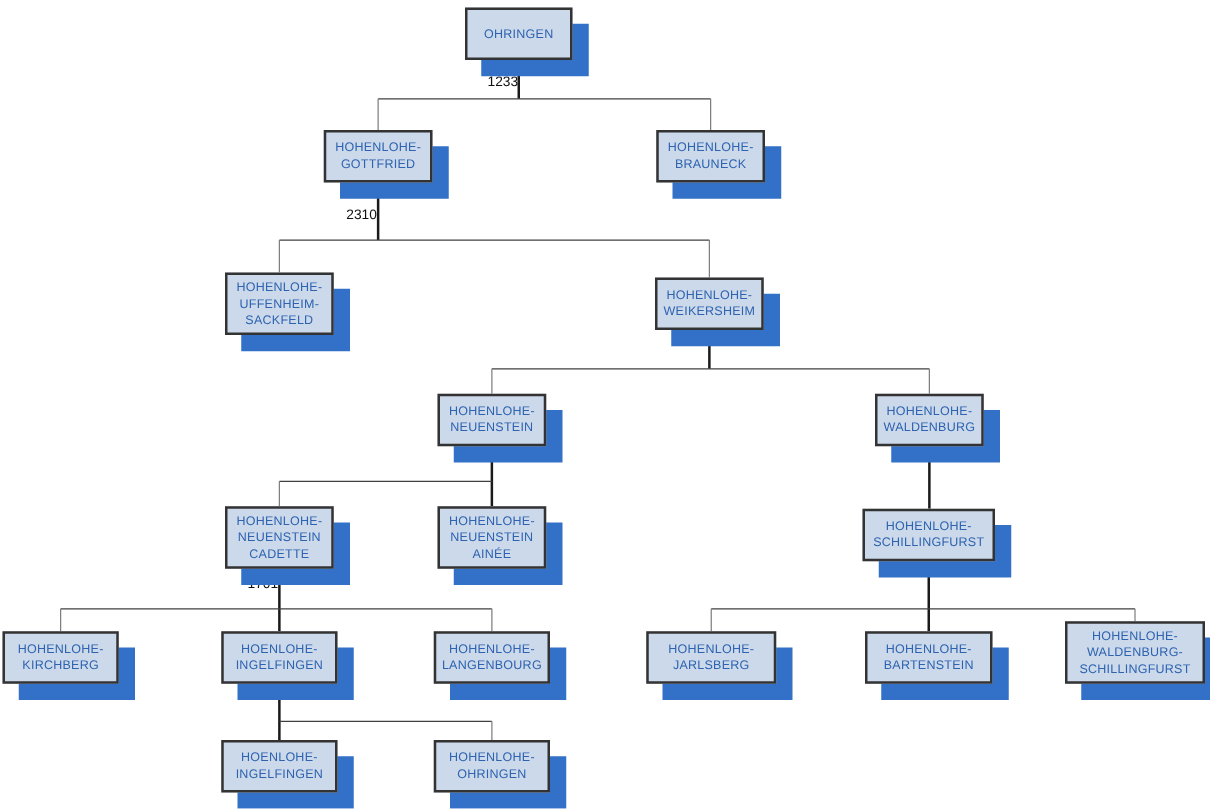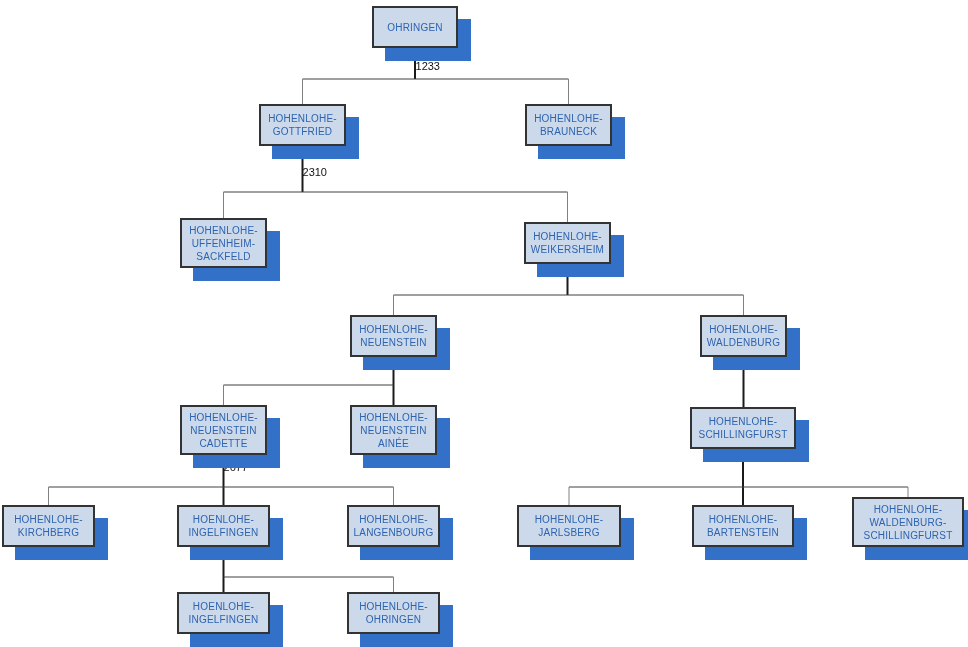--- a/index.html
+++ b/index.html
@@ -25,21 +25,21 @@
     color:#2d63b0;
     font-size:10px;
     line-height:13px;
     white-space:pre-line;
     letter-spacing:0.2px;
   }
   .year-label{
     position:absolute;
     z-index:2;
     width:50px;
-    text-align:right;
+    text-align:left;
     font-size:11px;
     color:#111111;
   }
   .edge-main{stroke:#1a1a1a;stroke-width:2;fill:none;}
   .edge-h{stroke:#404040;stroke-width:1;fill:none;}
   .edge-stub{stroke:#808080;stroke-width:1;fill:none;}
 </style>
 </head>
 <body>
 
@@ -78,21 +78,21 @@
     <path class="edge-stub" d="M569 487 V505"></path>
     <path class="edge-stub" d="M908 487 V497"></path>
 
     <path class="edge-main" d="M223.5 547 V592"></path>
     <path class="edge-h" d="M223.5 577 H393.5"></path>
     <path class="edge-stub" d="M393.5 577 V592"></path>
   </svg>
 
   <span class="year-label" style="left:390px;top:60px">1233</span>
   <span class="year-label" style="left:277px;top:166px">2310</span>
-  <span class="year-label" style="left:198px;top:461px">2677</span>
+  <span class="year-label" style="left:198px;top:461px">1701</span>
 
   <div class="node" style="left:372px;top:6px;width:86px;height:42px">
       <span class="node-label">OHRINGEN</span>
     </div>
   <div class="node" style="left:259px;top:104px;width:87px;height:42px">
       <span class="node-label">HOHENLOHE-
 GOTTFRIED</span>
     </div>
   <div class="node" style="left:525px;top:104px;width:87px;height:42px">
       <span class="node-label">HOHENLOHE-

